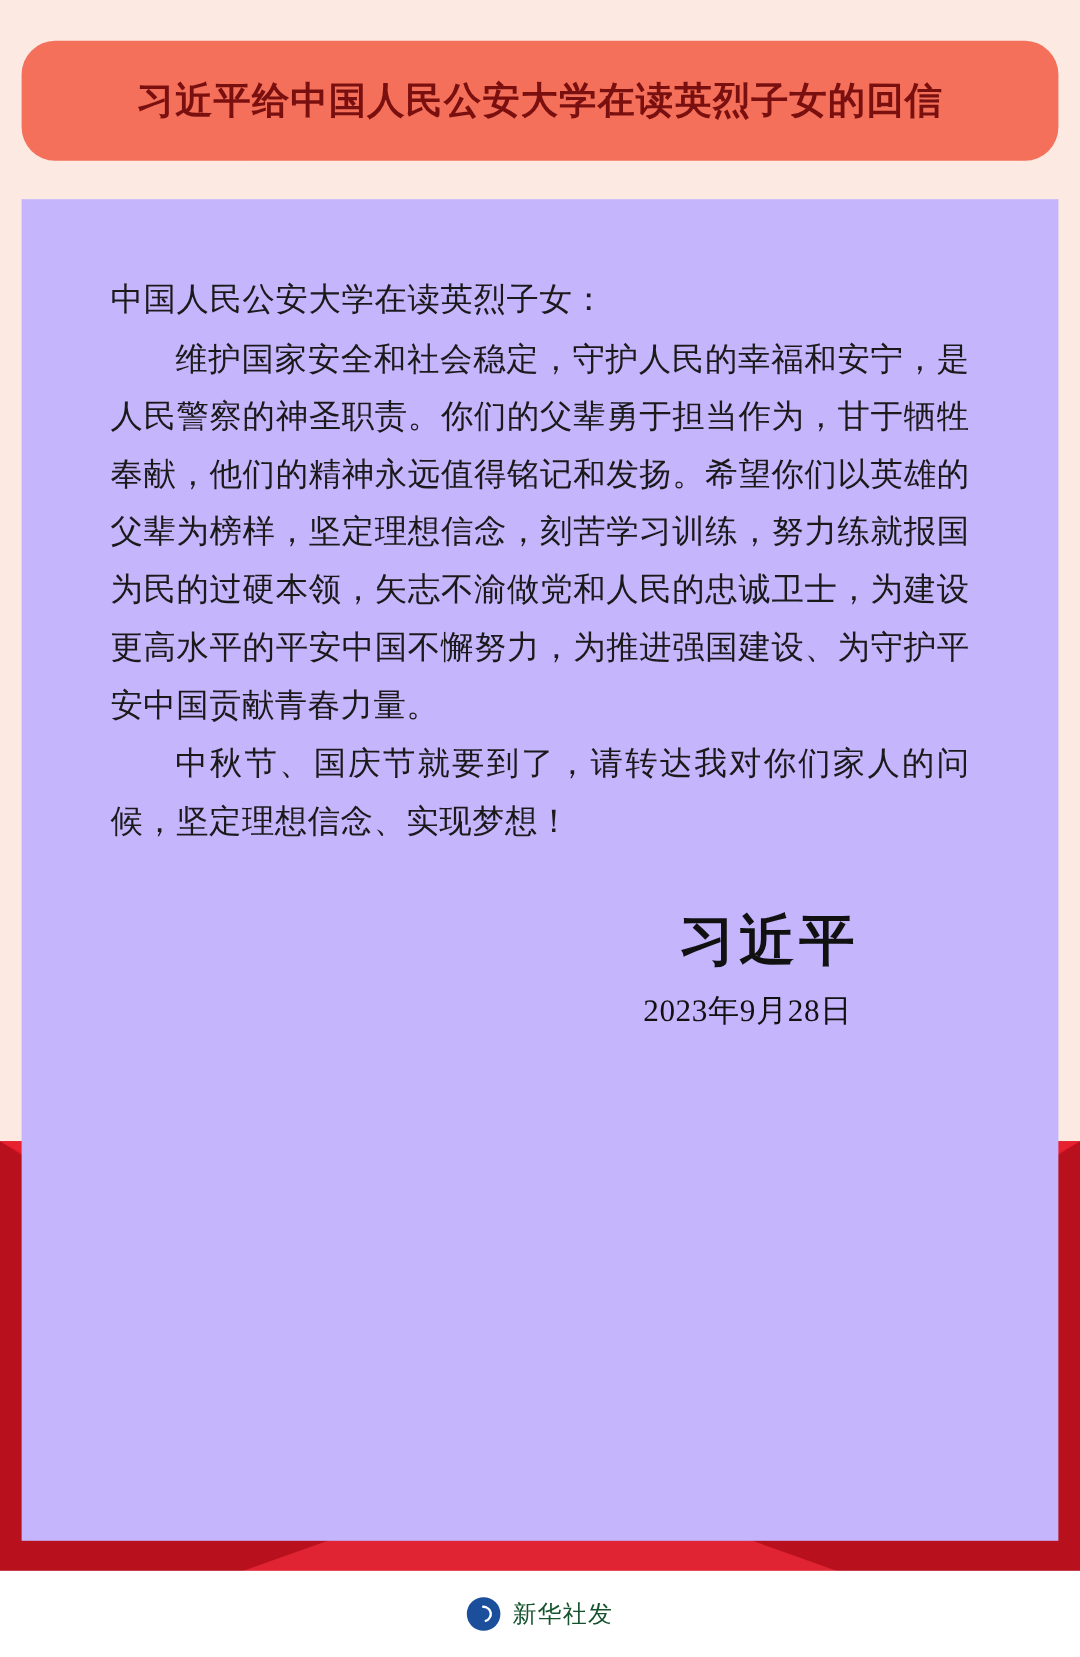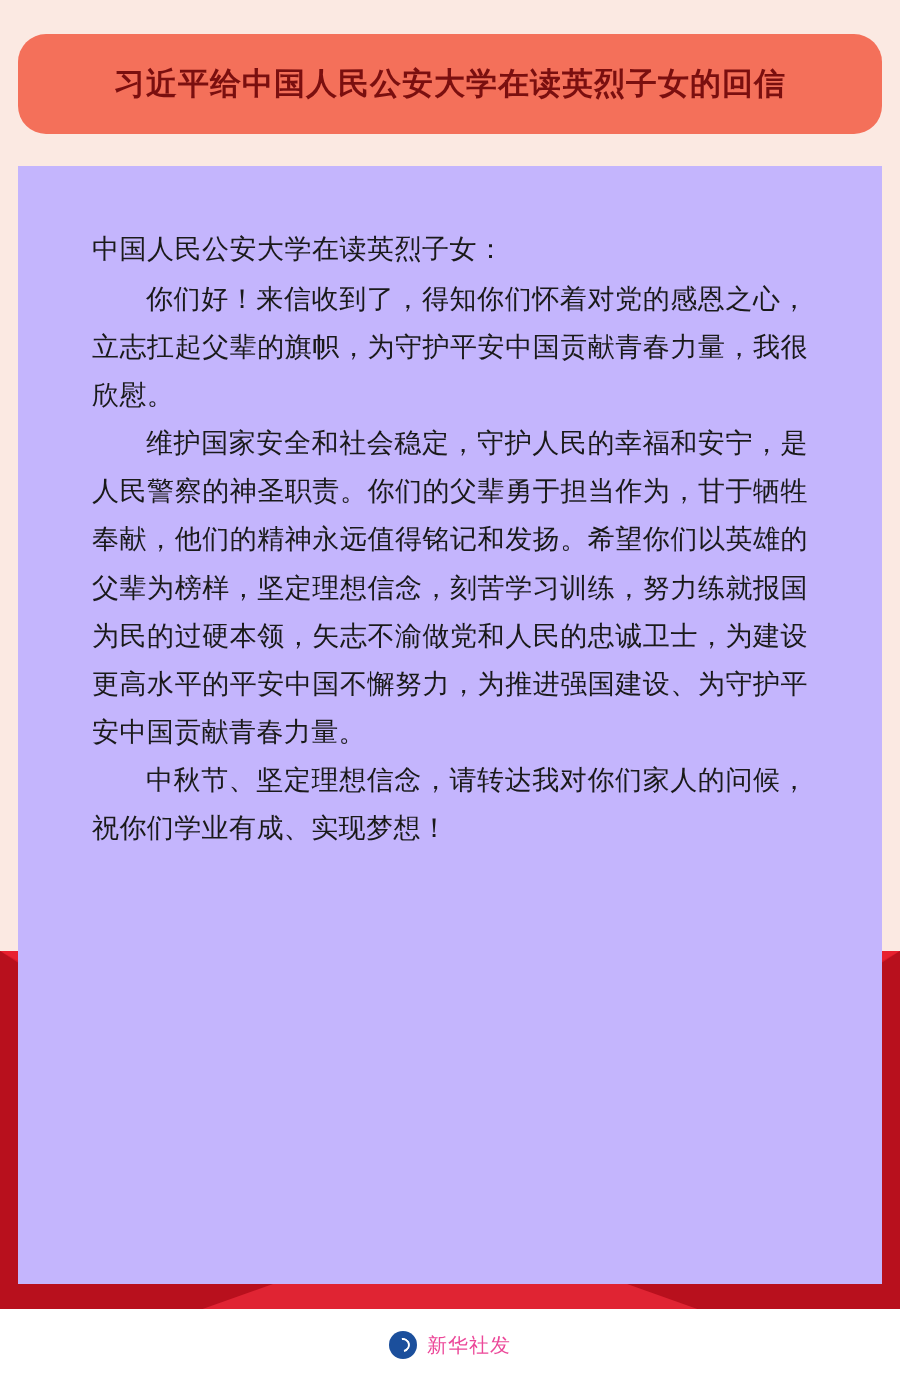--- a/index.html
+++ b/index.html
@@ -180,21 +180,21 @@
     width: 14px; height: 14px;
     border-radius: 50%;
     border: 2px solid #fff;
     border-left-color: transparent;
     border-bottom-color: transparent;
     transform: rotate(35deg);
     box-sizing: border-box;
   }
   .footer-text {
     font-size: 20px;
-    color: #ec4899;
+    color: #14532d;
     font-family: "Liberation Sans", "DejaVu Sans", sans-serif;
     letter-spacing: 1px;
   }
 </style>
 </head>
 <body>
 
 <div class="poster">
   <div class="frame"></div>
 
@@ -205,23 +205,26 @@
   <div class="envelope">
     <div class="env-base"></div>
     <div class="env-flap"></div>
     <div class="env-left"></div>
     <div class="env-right"></div>
     <div class="env-bottomfold"></div>
   </div>
 
   <div class="letter">
     <p class="salutation">中国人民公安大学在读英烈子女：</p>
-    <p class="para">你们好！来信收到了，得知你们怀着对党的感恩之心，立志扛起父辈的旗帜，为守护平安中国贡献青春力量，我很欣慰。</p>
     <p class="para">维护国家安全和社会稳定，守护人民的幸福和安宁，是人民警察的神圣职责。你们的父辈勇于担当作为，甘于牺牲奉献，他们的精神永远值得铭记和发扬。希望你们以英雄的父辈为榜样，坚定理想信念，刻苦学习训练，努力练就报国为民的过硬本领，矢志不渝做党和人民的忠诚卫士，为建设更高水平的平安中国不懈努力，为推进强国建设、为守护平安中国贡献青春力量。</p>
-    <p class="para">中秋节、坚定理想信念，请转达我对你们家人的问候，祝你们学业有成、实现梦想！</p>
-
+    <p class="para">中秋节、国庆节就要到了，请转达我对你们家人的问候，坚定理想信念、实现梦想！</p>
+
+    <div class="sign-wrap">
+      <div class="signature">习近平</div>
+      <div class="sign-date">2023年9月28日</div>
+    </div>
   </div>
 
   <div class="footer">
     <span class="footer-logo"></span>
     <span class="footer-text">新华社发</span>
   </div>
 </div>
 
 </body></html>

